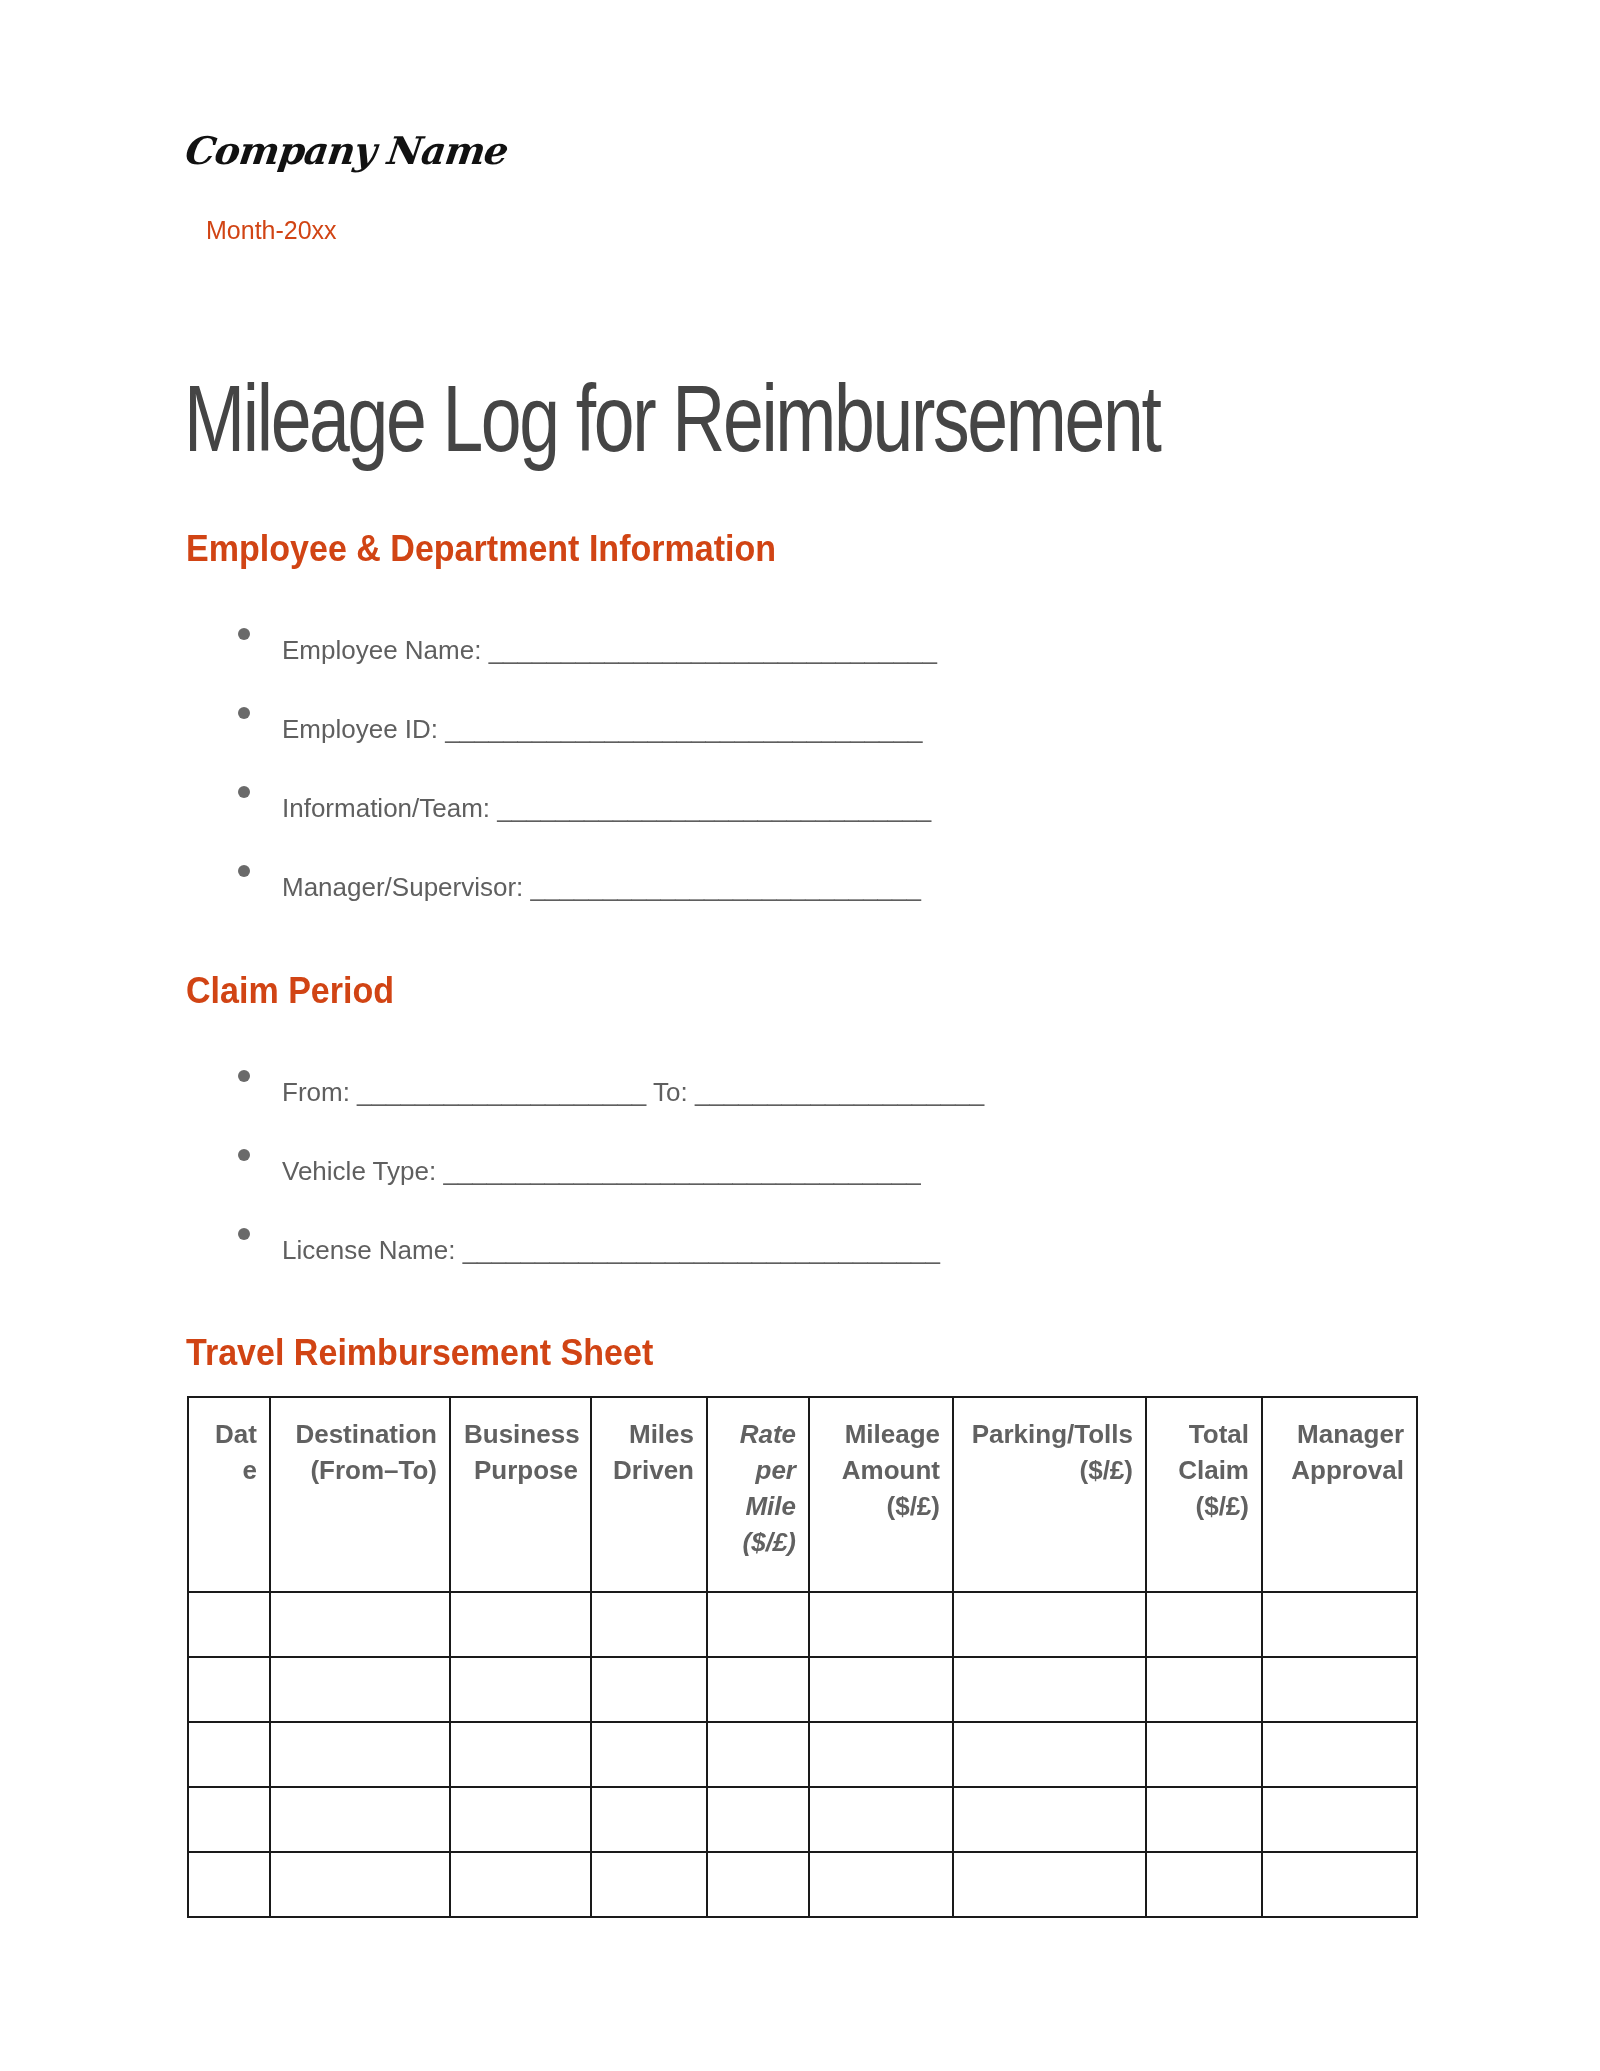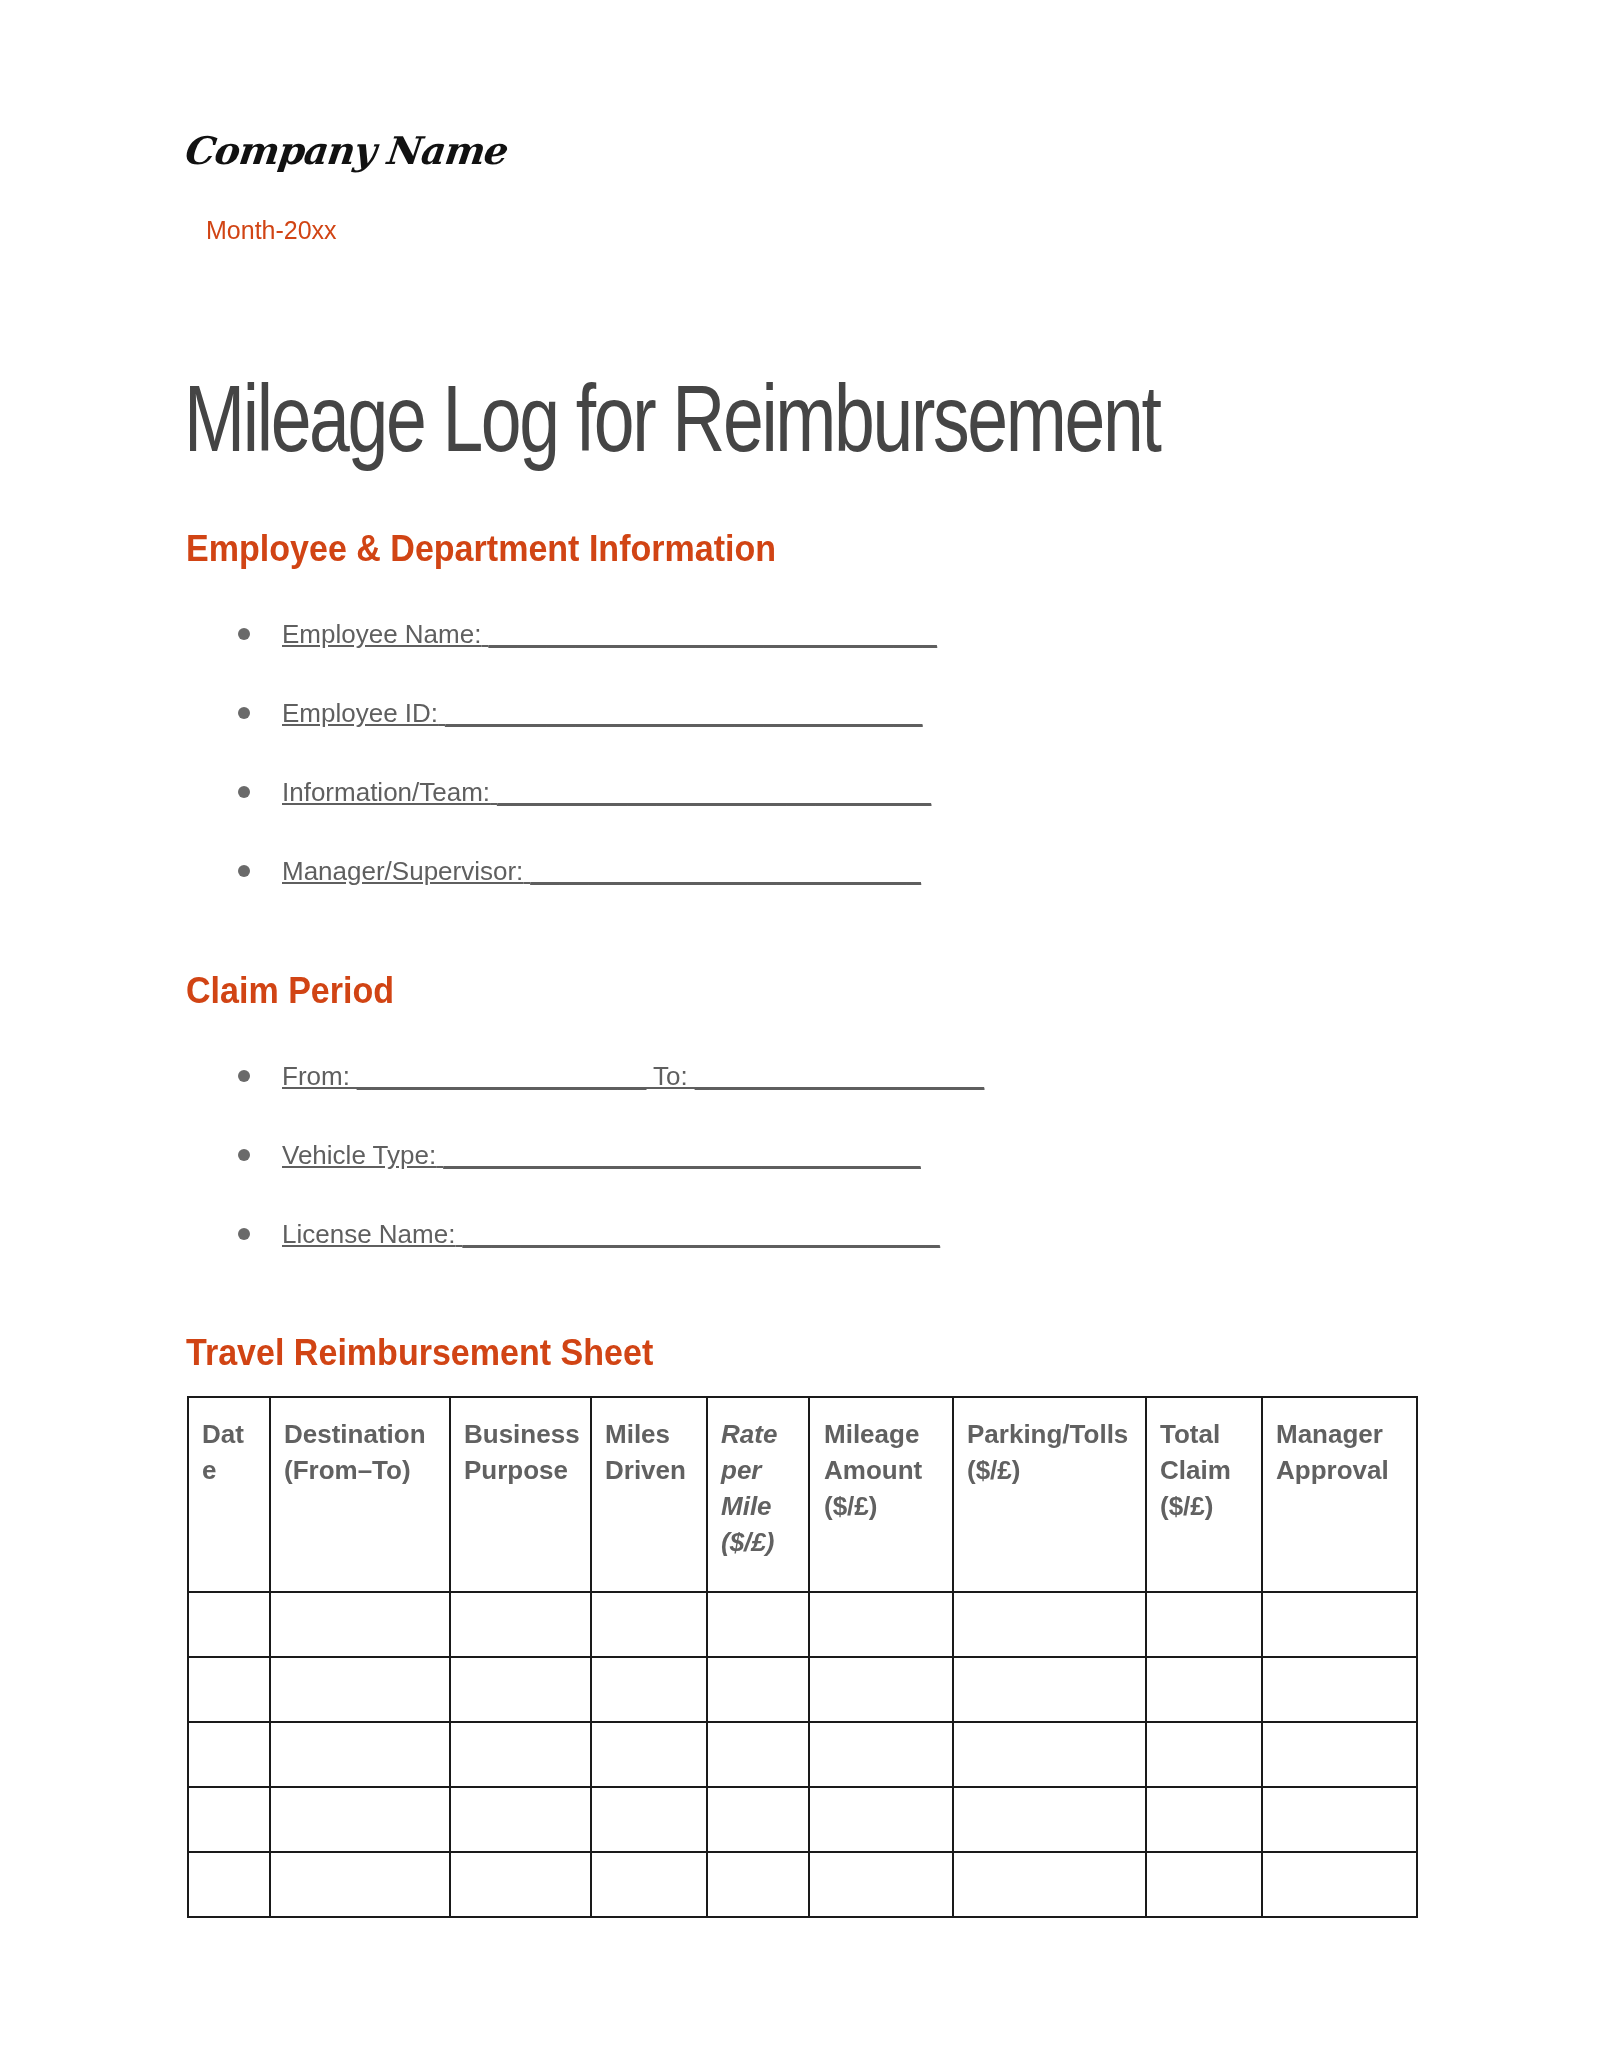--- a/index.html
+++ b/index.html
@@ -29,31 +29,31 @@
     }
     .bullets { position: absolute; left: 0; margin: 0; padding: 0; list-style: none; }
     .bullet-item {
       position: absolute; left: 0; white-space: nowrap;
       font-size: 26px; color: #5f5f5f; height: 40px; line-height: 40px;
     }
     .bullet-dot {
       position: absolute; left: 238px; top: 14px;
       width: 12px; height: 12px; border-radius: 50%; background: #6a6a6a;
     }
-    .bullet-text { position: absolute; left: 282px; top: 0; text-decoration: underline; }
+    .bullet-text { position: absolute; left: 282px; top: 16px; }
     table.sheet {
       position: absolute; left: 187px; top: 1396px;
       border-collapse: collapse; table-layout: fixed;
       width: 1231px;
     }
     table.sheet th, table.sheet td {
       border: 2px solid #1a1a1a; padding: 0;
     }
     table.sheet th {
-      height: 175px; vertical-align: top; text-align: left;
+      height: 175px; vertical-align: top; text-align: right;
       font-size: 26px; font-weight: bold; color: #616161;
       padding: 18px 12px 0 13px; line-height: 36px;
       word-break: break-all;
     }
     table.sheet td { height: 63px; }
   </style>
 </head>
 <body>
 
 <div class="company">Company Name</div>

